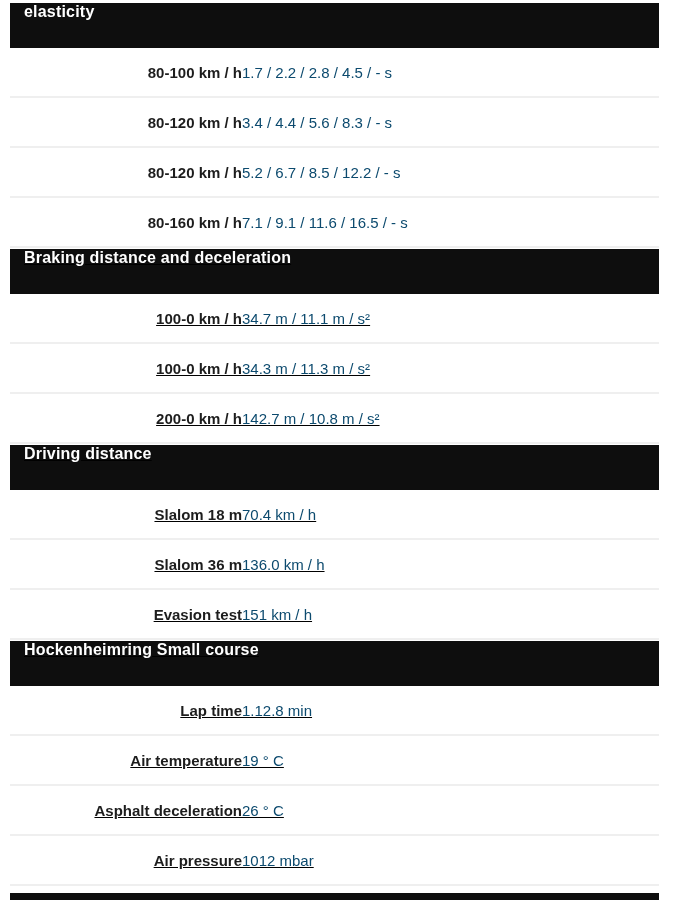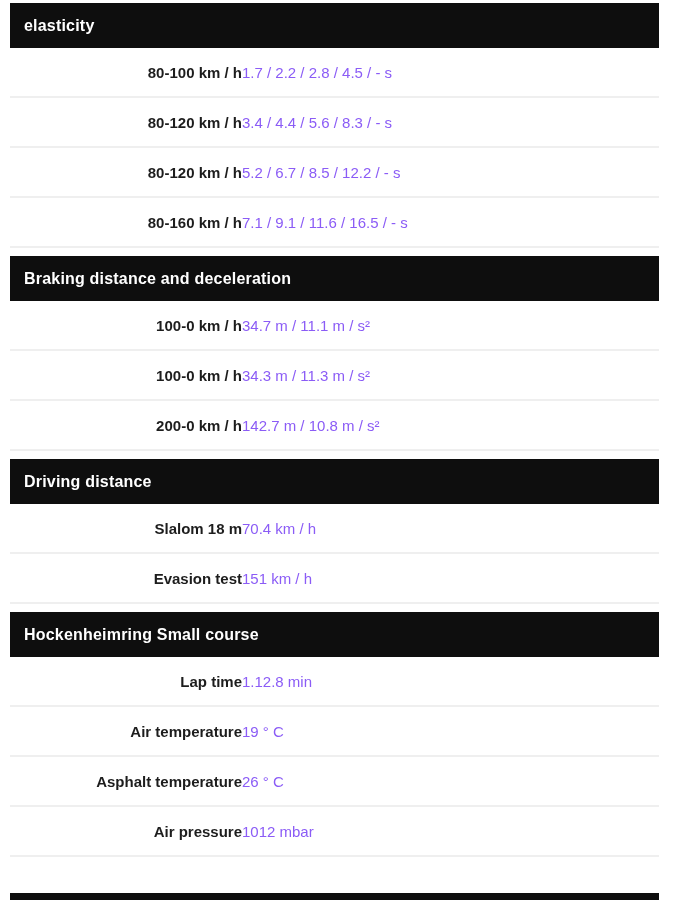--- a/index.html
+++ b/index.html
@@ -12,26 +12,25 @@
     position: relative;
     width: 681px;
     height: 900px;
     background: #ffffff;
     overflow: hidden;
   }
   .content {
     padding: 3px 22px 0 10px;
   }
   .section { margin: 0; }
-  .section + .section { margin-top: 8px; }
+  .section + .section { margin-top: 1px; text-decoration: underline; }
   .sec-header {
     background: #0e0e0e;
     height: 45px;
     display: flex;
-    align-items: center;
     padding-left: 14px;
   }
   .sec-title {
     color: #ffffff;
     font-weight: bold;
     font-size: 16px;
     letter-spacing: 0.2px;
   }
   .row {
     display: flex;
@@ -42,21 +41,21 @@
     text-align: right;
   }
   .row-label {
     width: 218px;
     flex: 0 0 218px;
     font-weight: bold;
     color: #1d1d1d;
     font-size: 15px;
   }
   .row-value {
-    color: #8b5cf6;
+    color: #0c4a6e;
     font-size: 15px;
   }
   .partial-bar {
     position: absolute;
     left: 10px;
     right: 22px;
     bottom: 0;
     height: 7px;
     background: #0e0e0e;
   }
@@ -109,39 +108,43 @@
 
     <div class="section">
       <div class="sec-header">
         <span class="sec-title">Driving distance</span>
       </div>
       <div class="row">
         <div class="row-label">Slalom 18 m</div>
         <div class="row-value">70.4 km / h</div>
       </div>
       <div class="row">
+        <div class="row-label">Slalom 36 m</div>
+        <div class="row-value">136.0 km / h</div>
+      </div>
+      <div class="row">
         <div class="row-label">Evasion test</div>
         <div class="row-value">151 km / h</div>
       </div>
     </div>
 
     <div class="section">
       <div class="sec-header">
         <span class="sec-title">Hockenheimring Small course</span>
       </div>
       <div class="row">
         <div class="row-label">Lap time</div>
         <div class="row-value">1.12.8 min</div>
       </div>
       <div class="row">
         <div class="row-label">Air temperature</div>
         <div class="row-value">19 ° C</div>
       </div>
       <div class="row">
-        <div class="row-label">Asphalt temperature</div>
+        <div class="row-label">Asphalt deceleration</div>
         <div class="row-value">26 ° C</div>
       </div>
       <div class="row">
         <div class="row-label">Air pressure</div>
         <div class="row-value">1012 mbar</div>
       </div>
     </div>
 
   </div>
 

